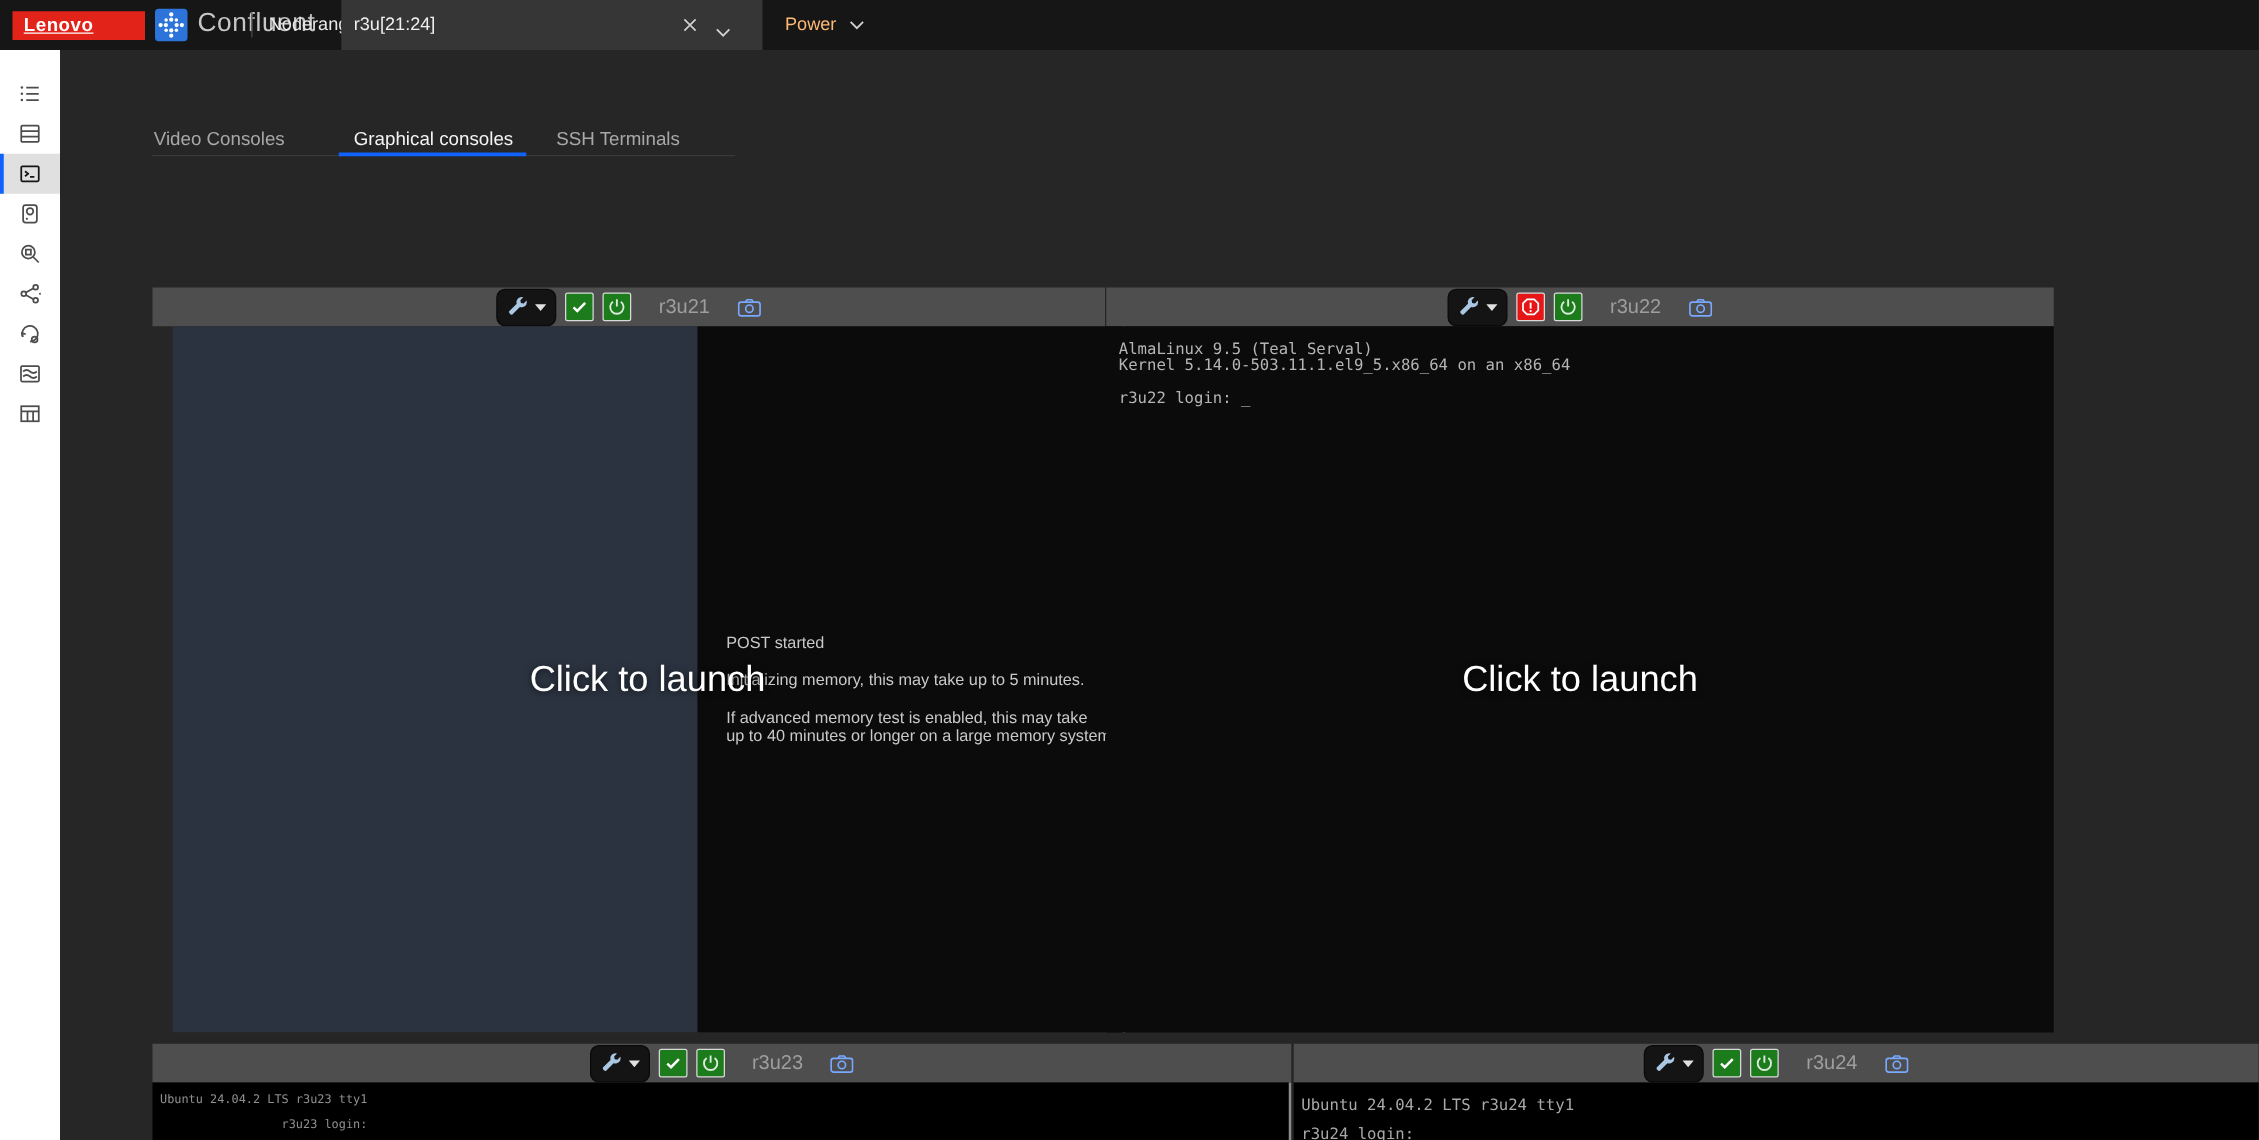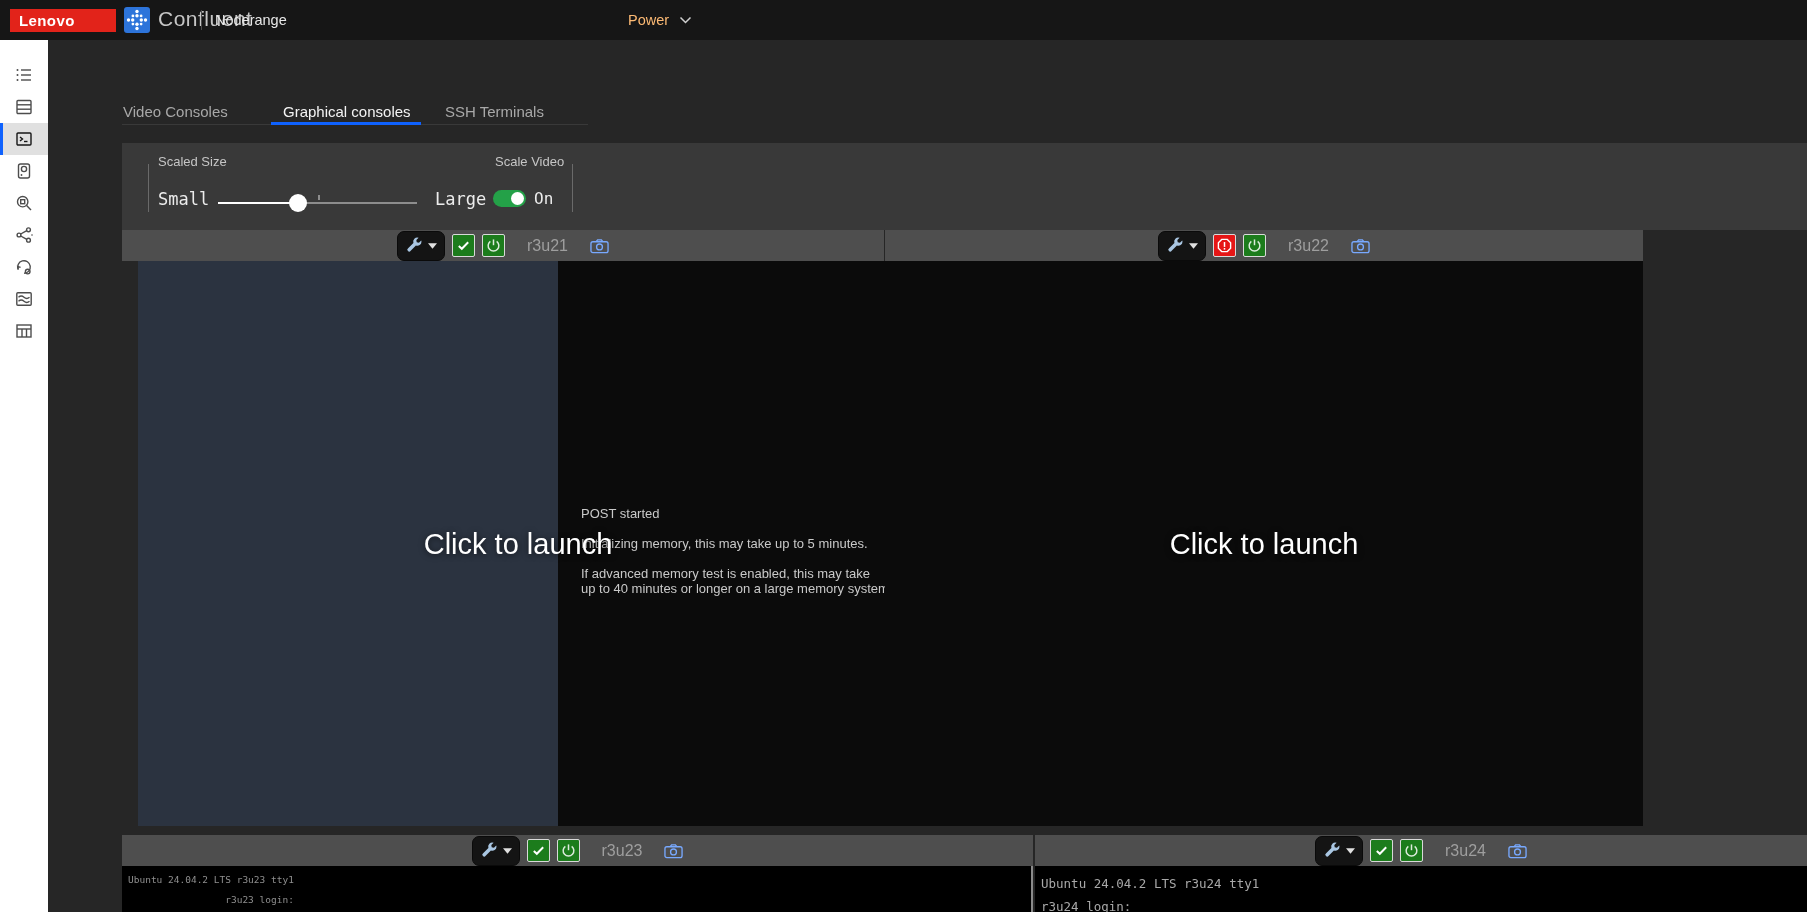--- a/index.html
+++ b/index.html
@@ -4,21 +4,21 @@
 <style>
   * { margin:0; padding:0; box-sizing:border-box; }
   html,body { width:1807px; height:912px; overflow:hidden; background:#262626;
     font-family:"Liberation Sans", sans-serif; }
   .abs { position:absolute; }
   .stage { position:relative; width:1807px; height:912px; background:#262626; }
 
   
   .topbar { left:0; top:0; width:1807px; height:40px; background:#161616; z-index:50; }
   .lenovo-badge { left:10px; top:9px; width:106px; height:23px; background:#e2231a;
-    color:#fff; font-weight:bold; font-size:15px; line-height:23px; padding-left:9px; letter-spacing:.4px; }
+    color:#fff; font-weight:bold; font-size:15px; line-height:23px; padding-left:9px; letter-spacing:.4px;text-decoration:underline; }
   .confluent-logo { left:124px; top:7px; width:26px; height:26px; background:#2d74da; border-radius:3px; }
   .product-name { left:158px; top:7px; font-size:21px; font-weight:300; color:#c6c6c6; letter-spacing:.5px; }
   .tb-sep { left:201px; top:10px; width:1px; height:20px; background:#4a4a4a; }
   .noderange-label { left:215px; top:12px; font-size:14.5px; color:#e8e8e8; }
   .noderange-tab { left:273px; top:0; width:337px; height:40px; background:#363636; }
   .noderange-value { left:10px; top:12px; font-size:14.5px; color:#f0f0f0; position:absolute; }
   .tab-close { position:absolute; left:272px; top:13px; width:14px; height:14px; cursor:pointer; }
   .tab-chev { position:absolute; left:299px; top:17px; }
   .power-menu { left:628px; top:0; height:40px; display:flex; align-items:center; gap:10px; cursor:pointer; }
   .power-label { font-size:14.5px; color:#fdba74; }
@@ -95,20 +95,33 @@
             <circle cx="17.1" cy="8.9" r="1.4"></circle>
           <circle cx="8.9" cy="17.1" r="1.4"></circle>
             <circle cx="17.1" cy="17.1" r="1.4"></circle>
         </g>
       </svg>
     </div>
     <div class="abs product-name">Confluent</div>
     <div class="abs tb-sep"></div>
     <div class="abs noderange-label">Noderange</div>
 
+    <div class="abs noderange-tab">
+      <span class="noderange-value">r3u[21:24]</span>
+      <span class="tab-close">
+        <svg width="14" height="14" viewBox="0 0 14 14">
+          <path d="M2.5 2.5l9 9M11.5 2.5l-9 9" stroke="#d0d0d0" stroke-width="1.4"></path>
+        </svg>
+      </span>
+      <span class="tab-chev">
+        <svg width="13" height="8" viewBox="0 0 13 8">
+          <path d="M1.5 1.5l5 5 5-5" stroke="#d0d0d0" stroke-width="1.5" fill="none"></path>
+        </svg>
+      </span>
+    </div>
 
     <div class="abs power-menu">
       <span class="power-label">Power</span>
       <svg width="13" height="8" viewBox="0 0 13 8">
         <path d="M1.5 1.5l5 5 5-5" stroke="#d0d0d0" stroke-width="1.5" fill="none"></path>
       </svg>
     </div>
   </div>
 
   <div class="abs sidebar">
@@ -183,36 +196,20 @@
       </svg>
     </div>
   </div>
 
   <div class="abs tab-label" style="left:123px">Video Consoles</div>
   <div class="abs tab-label active" style="left:283px">Graphical consoles</div>
   <div class="abs tab-label" style="left:445px">SSH Terminals</div>
   <div class="abs tab-strip-border"></div>
   <div class="abs tab-underline"></div>
 
-  <div class="abs controls-band">
-    <div class="ctl-sep" style="left:26px"></div>
-    <div class="ctl-label" style="left:36px">Scaled Size</div>
-    <div class="mono-label" style="left:36px">Small</div>
-    <div class="slider-track"></div>
-    <div class="slider-fill" style="width: 79.6px;"></div>
-    <div class="slider-tick"></div>
-    <div class="slider-thumb" style="left: 166.6px;"></div>
-    <div class="mono-label" style="left:313px">Large</div>
-    <div class="ctl-label" style="left:373px">Scale Video</div>
-    <div class="toggle" style="background: rgb(36, 161, 72);">
-      <div class="toggle-knob"></div>
-    </div>
-    <div class="mono-label" style="left:412px;font-size:16px">On</div>
-    <div class="ctl-sep" style="left:450px"></div>
-  </div>
 
   <div class="tile" style="left:122px; top:230px; width:762px;">
     <div class="tile-header">
       <div class="wrench-btn">
         <svg width="19" height="19" viewBox="0 0 24 24">
           <path d="M20.8 7.2a5.2 5.2 0 0 1-7 4.9l-6.6 6.6a2.3 2.3 0 1 1-3.2-3.2l6.6-6.6a5.2 5.2 0 0 1 6.6-6.6l-2.9 2.9.5 2.8 2.8.5 2.9-2.9c.2.5.3 1 .3 1.6z" fill="#a9c6e2" stroke="#5d7f a1" stroke-width="0"></path>
         </svg>
         <svg width="9" height="6" viewBox="0 0 10 6">
           <polygon points="0,0 10,0 5,6" fill="#e0e0e0"></polygon>
         </svg>
@@ -276,20 +273,24 @@
       <span class="node-label">r3u22</span>
       <span class="cam-icon">
         <svg width="19" height="16" viewBox="0 0 20 16">
           <rect x="1" y="3.5" width="18" height="11.5" rx="2" stroke="#78a9ff" stroke-width="1.4" fill="none"></rect>
           <path d="M6.5 3.5l1.5-2h4l1.5 2" stroke="#78a9ff" stroke-width="1.4" fill="none"></path>
           <circle cx="10" cy="9" r="3.1" stroke="#78a9ff" stroke-width="1.4" fill="none"></circle>
         </svg>
       </span>
     </div>
     <div class="tile-body" style="top:31px; width:758px; height:565px; background:#0b0b0b;">
+      <pre class="term" style="left:10px; top:11px; font-size:12.5px; line-height:13px; color:#b5b5b5;">AlmaLinux 9.5 (Teal Serval)
+Kernel 5.14.0-503.11.1.el9_5.x86_64 on an x86_64
+
+r3u22 login: _</pre>
       <div class="overlay-launch">Click to launch</div>
     </div>
   </div>
 
   <div class="tile" style="left:122px; top:835px; width:911px;">
     <div class="tile-header">
       <div class="wrench-btn">
         <svg width="19" height="19" viewBox="0 0 24 24">
           <path d="M20.8 7.2a5.2 5.2 0 0 1-7 4.9l-6.6 6.6a2.3 2.3 0 1 1-3.2-3.2l6.6-6.6a5.2 5.2 0 0 1 6.6-6.6l-2.9 2.9.5 2.8 2.8.5 2.9-2.9c.2.5.3 1 .3 1.6z" fill="#a9c6e2"></path>
         </svg>

